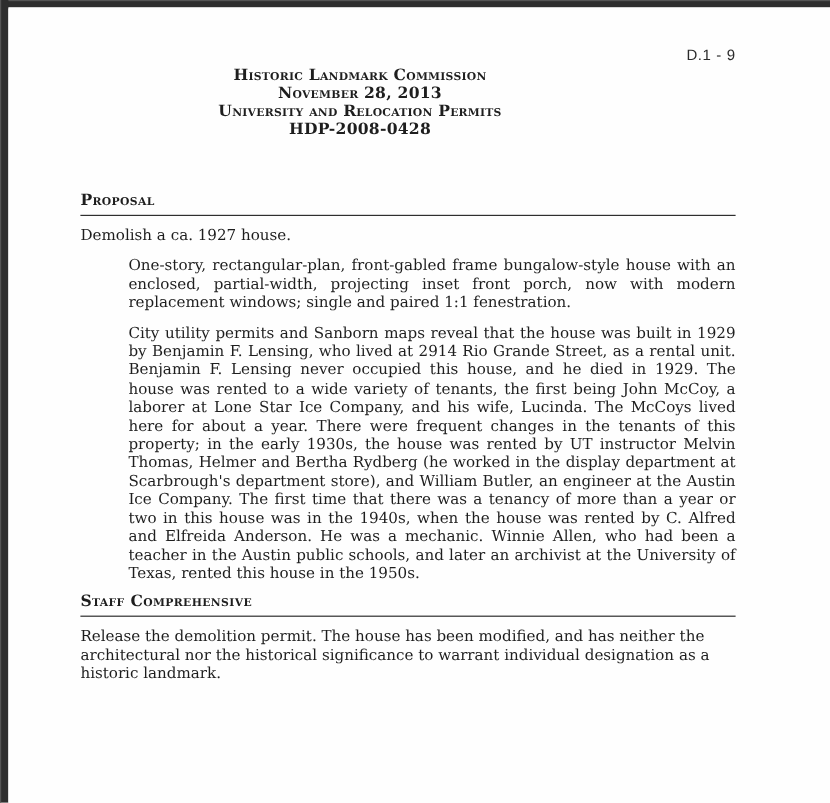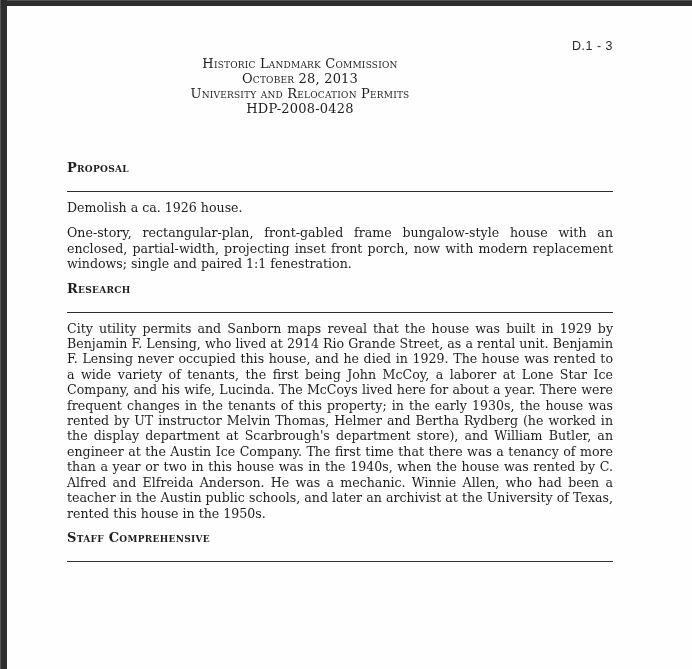--- a/index.html
+++ b/index.html
@@ -47,88 +47,88 @@
     font-family: "Liberation Sans", sans-serif;
     font-size: 12.5px;
     color: #2b2b2b;
     letter-spacing: 0.5px;
   }
   .doc-header {
     position: absolute;
     top: 50px; left: 60px;
     width: 466px;
     text-align: center;
-    font-weight: normal;
+    font-weight: bold;
     font-size: 13px;
     line-height: 15px;
     letter-spacing: 0.2px;
   }
   .doc-header .sc { font-variant: small-caps; }
   .content {
     position: absolute;
     top: 155px; left: 60px;
     width: 546px;
   }
   .section + .section { margin-top: 10px; }
   .section-heading {
     margin: 0 0 8px 0;
     font-size: 13px;
     font-weight: bold;
     font-variant: small-caps;
     line-height: 14px;
     letter-spacing: 0.3px;
     border-bottom: 1.5px solid #2f2f2f;
-    padding-bottom: 16px;
+    padding-bottom: 4px;
   }
   .section-body {
     margin: 0;
     font-size: 12.6px;
     line-height: 15.4px;
     color: #1e1e1e;
   }
-  .justify { text-align: justify; }
+  .justify { text-align: justify; margin-left: 40px; }
 </style>
 </head>
 <body>
 
 <div class="viewport">
 
   <div class="scan-edge-top"></div>
   <div class="scan-edge-left"></div>
 
   <div class="page">
 
-    <div class="page-label">D.1 - 3</div>
+    <div class="page-label">D.1 - 9</div>
 
     <div class="doc-header">
       <div class="sc">Historic Landmark Commission</div>
-      <div class="sc">October 28, 2013</div>
+      <div class="sc">November 28, 2013</div>
       <div class="sc">University and Relocation Permits</div>
       <div>HDP-2008-0428</div>
     </div>
 
     <div class="content">
 
       <div class="section">
         <h2 class="section-heading">Proposal</h2>
-        <p class="section-body">Demolish a ca. 1926 house.</p>
+        <p class="section-body">Demolish a ca. 1927 house.</p>
       </div>
 
       <div class="section">
         <p class="section-body justify">One-story, rectangular-plan, front-gabled frame bungalow-style house with an enclosed, partial-width, projecting inset front porch, now with modern replacement windows; single and paired 1:1 fenestration.</p>
       </div>
 
       <div class="section">
-        <h2 class="section-heading">Research</h2>
         <p class="section-body justify">City utility permits and Sanborn maps reveal that the house was built in 1929 by Benjamin F. Lensing, who lived at 2914 Rio Grande Street, as a rental unit.  Benjamin F. Lensing never occupied this house, and he died in 1929.  The house was rented to a wide variety of tenants, the first being John McCoy, a laborer at Lone Star Ice Company, and his wife, Lucinda.  The McCoys lived here for about a year.  There were frequent changes in the tenants of this property; in the early 1930s, the house was rented by UT instructor Melvin Thomas, Helmer and Bertha Rydberg (he worked in the display department at Scarbrough's department store), and William Butler, an engineer at the Austin Ice Company.  The first time that there was a tenancy of more than a year or two in this house was in the 1940s, when the house was rented by C. Alfred and Elfreida Anderson.  He was a mechanic.  Winnie Allen, who had been a teacher in the Austin public schools, and later an archivist at the University of Texas, rented this house in the 1950s.</p>
       </div>
 
       <div class="section">
       </div>
 
       <div class="section">
         <h2 class="section-heading">Staff Comprehensive</h2>
+        <p class="section-body">Release the demolition permit.  The house has been modified, and has neither the architectural nor the historical significance to warrant individual designation as a historic landmark.</p>
       </div>
 
     </div>
 
   </div>
 </div>
 
 </body></html>

